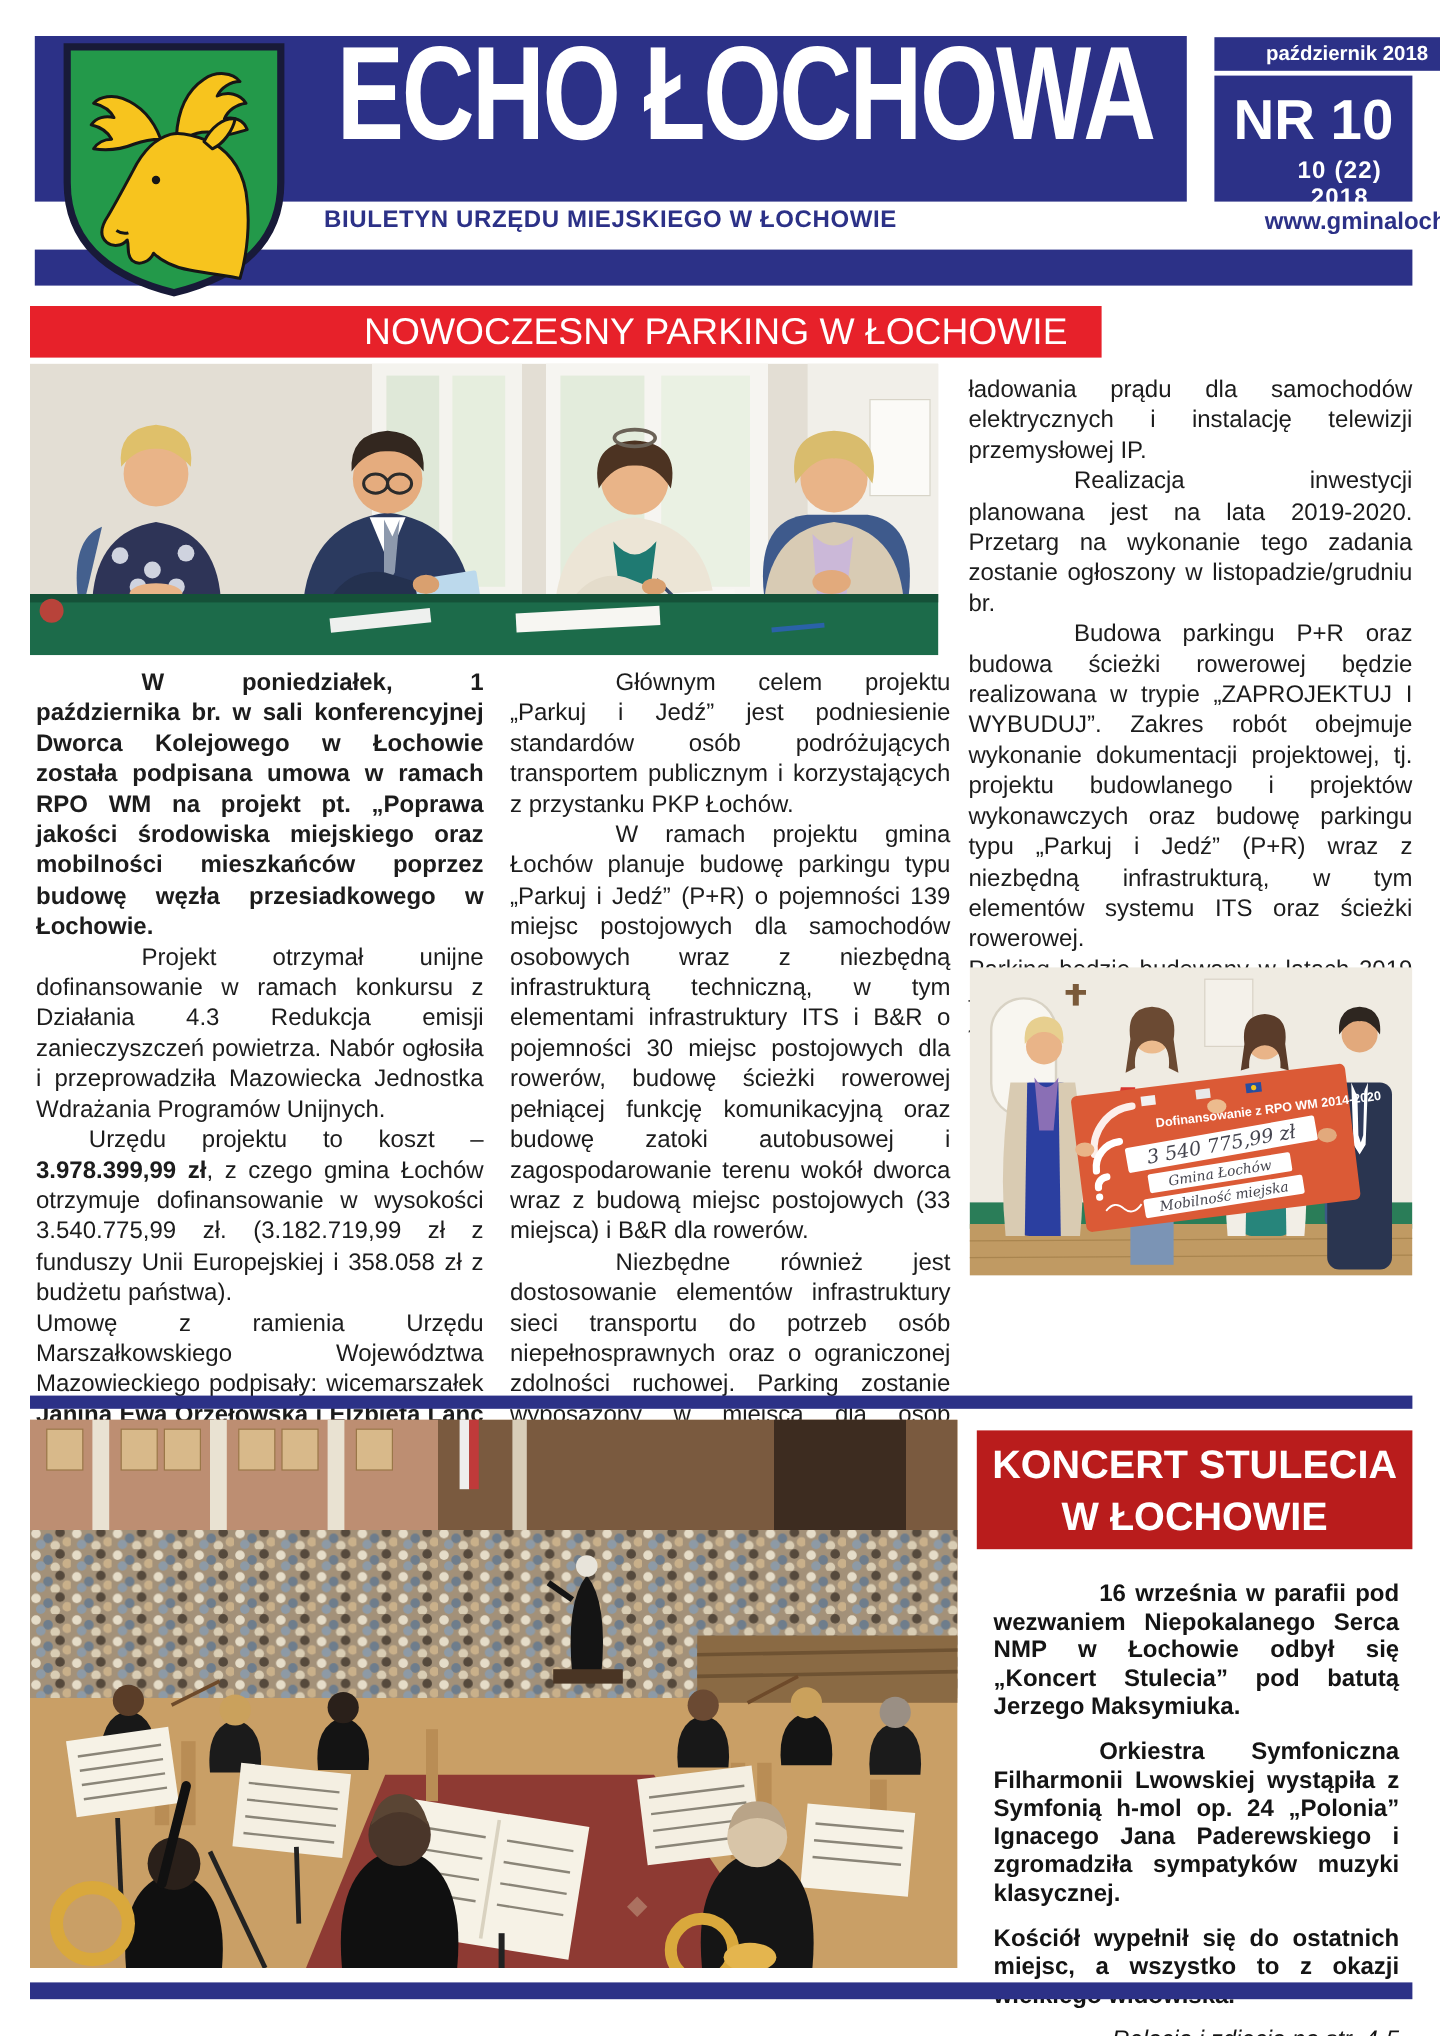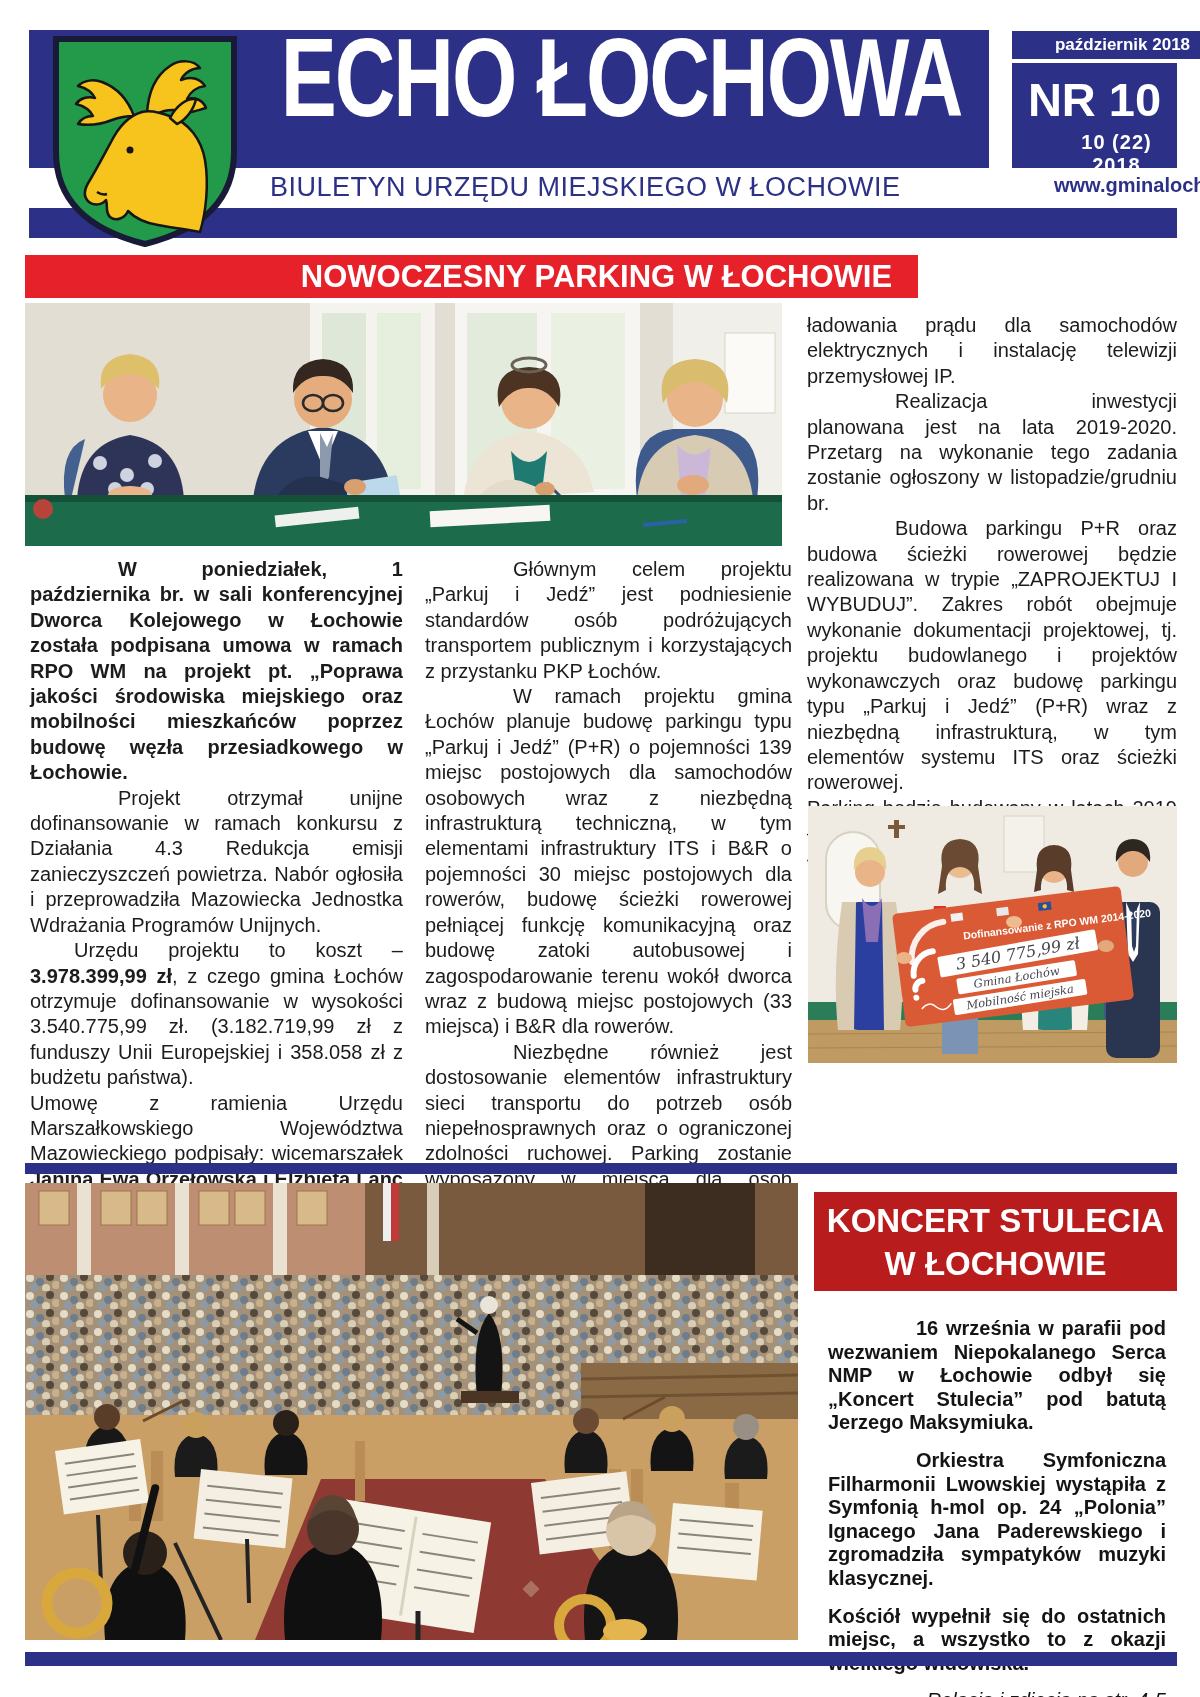--- a/index.html
+++ b/index.html
@@ -6,36 +6,36 @@
   .page{position:relative;width:1200px;height:1697px;background:#ffffff;
         font-family:"Liberation Sans",sans-serif;overflow:hidden;color:#1c1c1c;}
   .navy{background:#2c3187;}
   
   .band-main{position:absolute;left:29px;top:30px;width:960px;height:138px;}
   .title-wrap{position:absolute;left:250px;top:30px;width:742px;height:138px;
               display:flex;align-items:flex-start;justify-content:center;}
   .title{color:#fff;font-weight:bold;font-size:84px;letter-spacing:-2px;
          transform:scaleY(1.32);white-space:nowrap;}
   .subtitle{position:absolute;left:270px;top:172px;width:720px;color:#2c3187;
-            font-weight:normal;font-size:27px;letter-spacing:.5px;white-space:nowrap;}
+            font-weight:bold;font-size:20px;letter-spacing:.5px;white-space:nowrap;}
   .band-strip{position:absolute;left:29px;top:208px;width:1148px;height:30px;}
   .box-month{position:absolute;left:1012px;top:31px;width:165px;height:28px;
              display:flex;align-items:center;justify-content:center;
              color:#fff;font-weight:bold;font-size:17px;padding-left:28px;}
   .box-nr{position:absolute;left:1012px;top:63px;width:165px;height:105px;
           color:#fff;text-align:center;}
   .box-nr .nr{font-size:47px;font-weight:bold;line-height:62px;margin-top:6px;}
   .box-nr .code{font-size:20px;font-weight:bold;letter-spacing:1px;margin-left:44px;}
   .website{position:absolute;left:1008px;top:174px;width:172px;text-align:center;
            color:#2c3187;font-size:20px;font-weight:bold;margin-left:46px;}
   .crest{position:absolute;left:50px;top:34px;width:190px;height:216px;}
   
   .banner1{position:absolute;left:25px;top:255px;width:893px;height:43px;background:#e7212a;
            color:#fff;display:flex;align-items:center;justify-content:center;
-           font-size:31px;font-weight:bold;padding-left:250px;box-sizing:border-box;white-space:nowrap;}
+           font-size:31px;font-weight:normal;padding-left:250px;box-sizing:border-box;white-space:nowrap;}
   .banner2{position:absolute;left:814px;top:1192px;width:363px;height:99px;background:#b91c1c;
            color:#fff;display:flex;flex-direction:column;align-items:center;justify-content:center;
            font-weight:bold;font-size:33px;line-height:43px;text-align:center;}
   
   .photo-signing{position:absolute;left:25px;top:303px;width:757px;height:243px;}
   .photo-check{position:absolute;left:808px;top:806px;width:369px;height:257px;}
   .photo-orchestra{position:absolute;left:25px;top:1183px;width:773px;height:457px;}
   
   .col{position:absolute;font-size:20px;line-height:25.4px;text-align:justify;}
   .col p{margin:0;}

